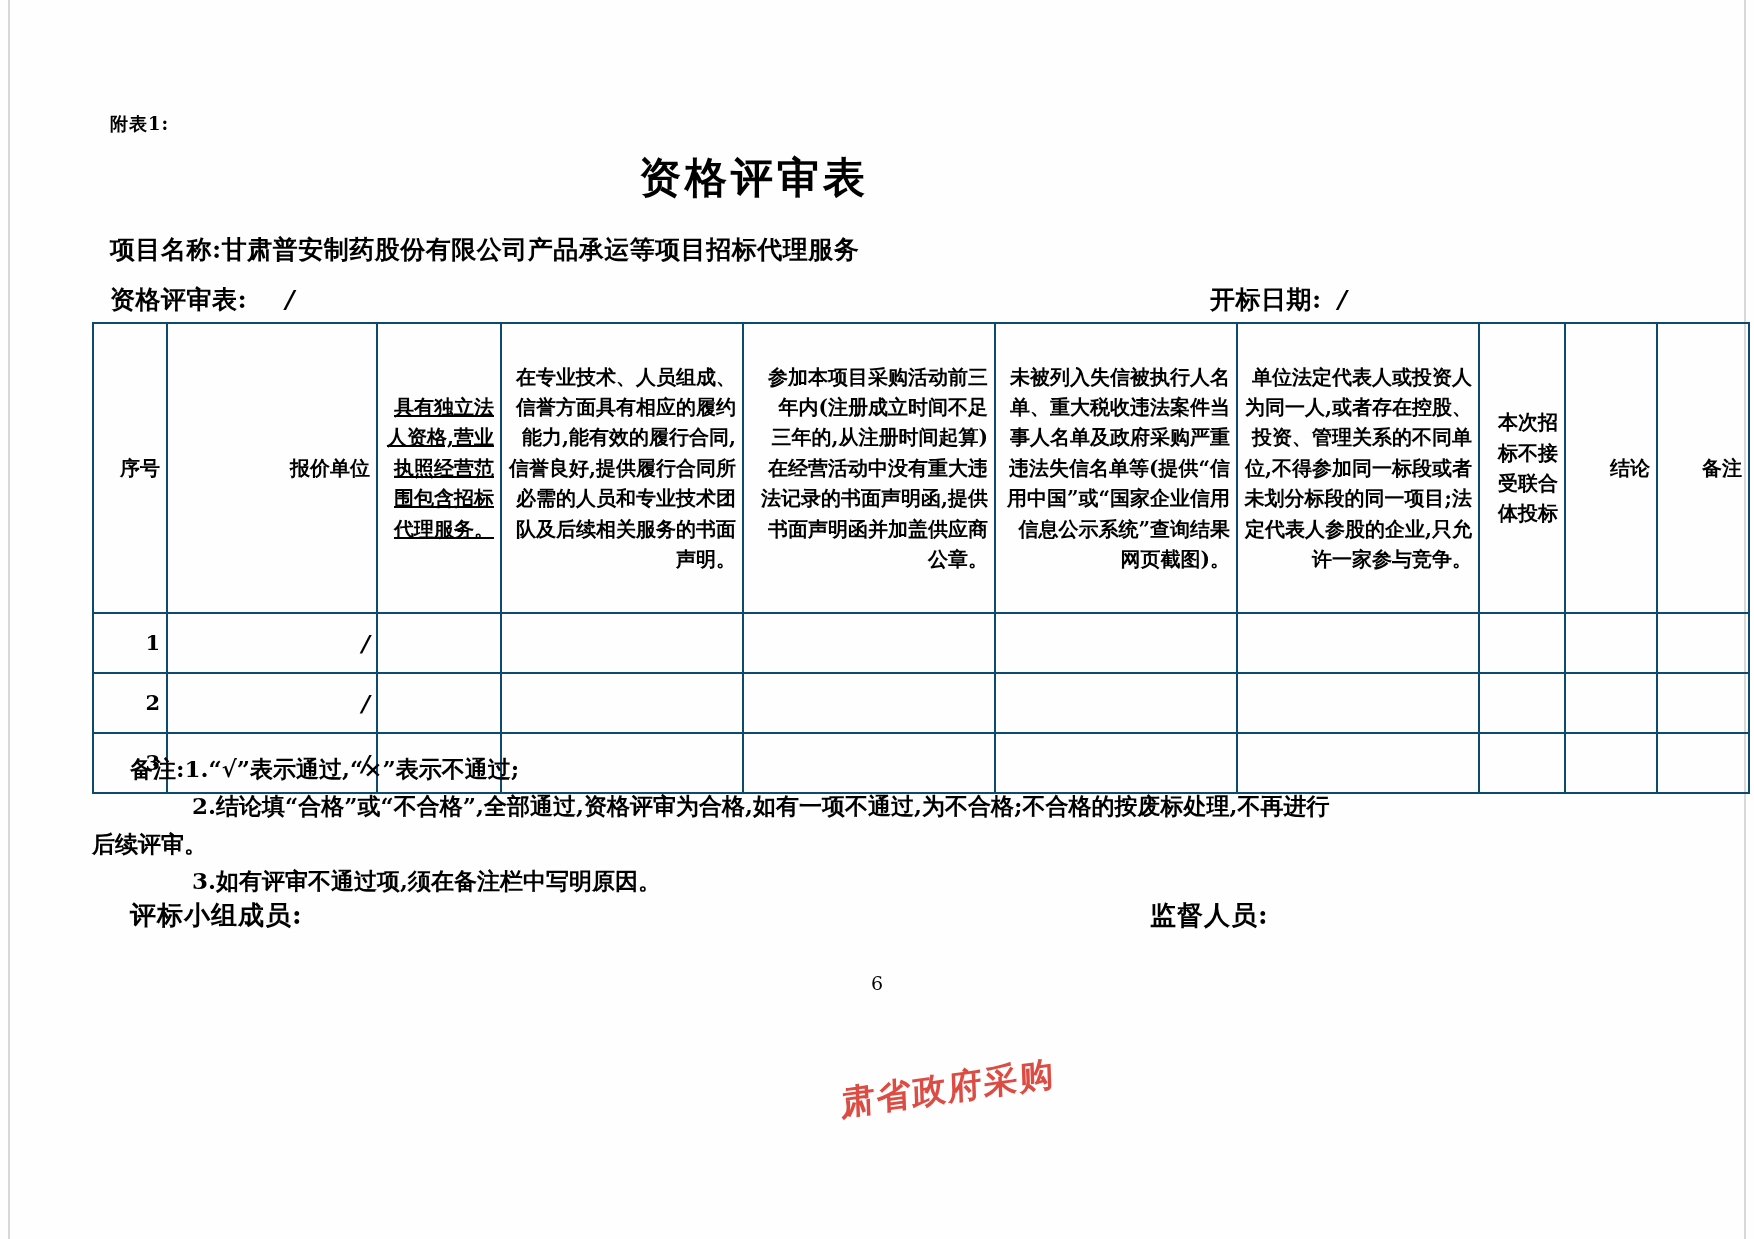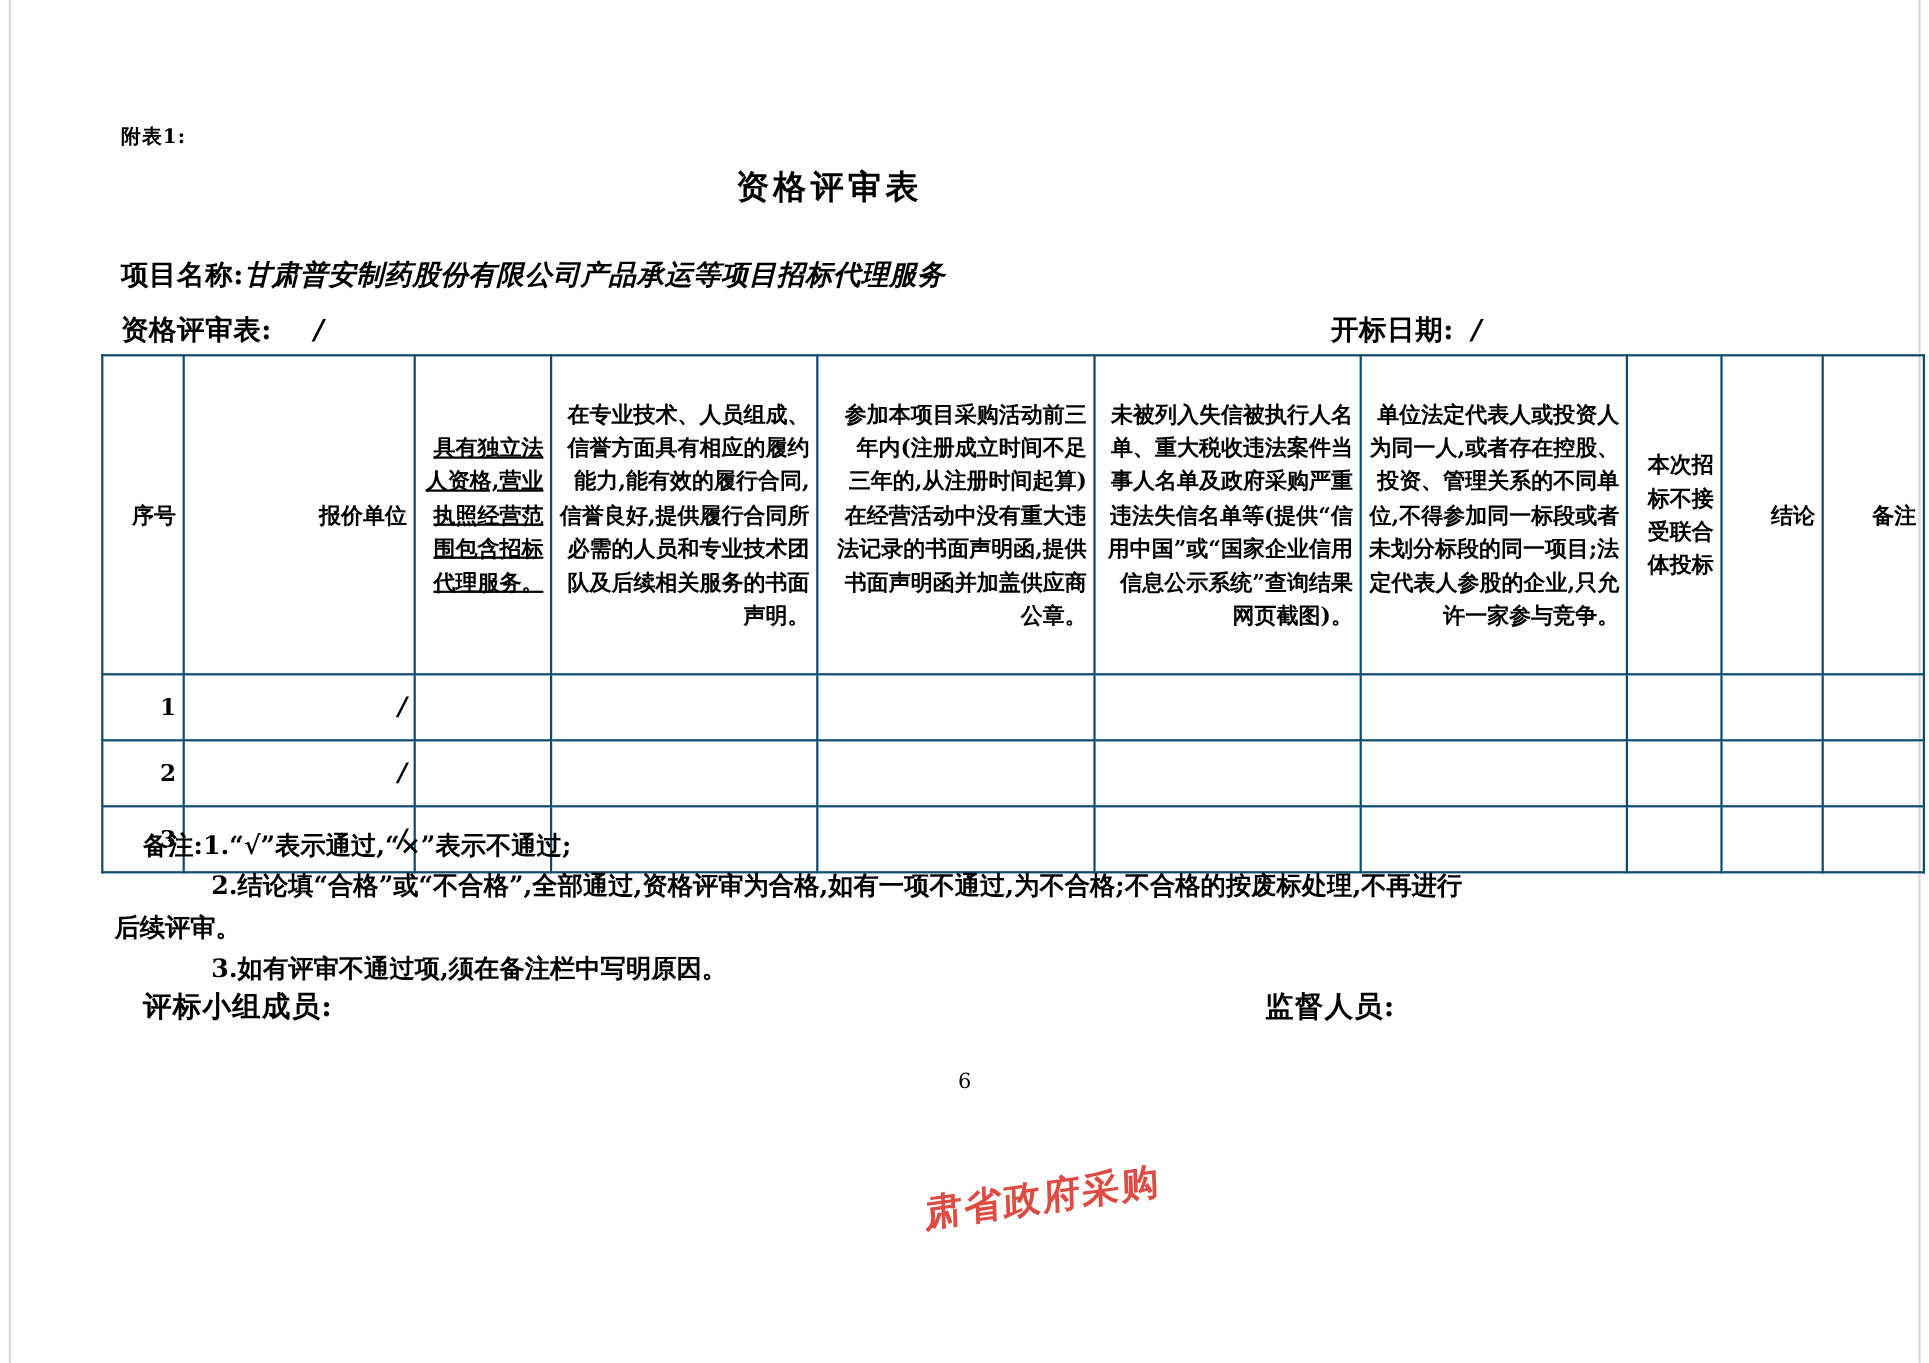--- a/index.html
+++ b/index.html
@@ -42,37 +42,36 @@
     font-weight: bold;
     font-family: "DejaVu Serif", "Liberation Serif", serif;
     letter-spacing: 1px;
   }
   .doc-title {
     position: absolute;
     left: 0;
     top: 150px;
     width: 1508px;
     text-align: center;
-    font-size: 30px;
+    font-size: 42px;
     font-weight: bold;
     letter-spacing: 4px;
   }
   .field-row {
     position: absolute;
     font-size: 25px;
     font-weight: bold;
     letter-spacing: 0.5px;
   }
   .project-name {
     left: 110px;
     top: 233px;
   }
   .project-name .value {
     font-weight: bold;
-    font-style: italic;
   }
   .bid-place {
     left: 110px;
     top: 283px;
   }
   .bid-place .slash {
     display: inline-block;
     margin-left: 38px;
     font-style: italic;
     font-weight: bold;
@@ -128,21 +127,21 @@
     position: absolute;
     left: 92px;
     top: 750px;
     width: 1580px;
     font-size: 23px;
     font-weight: bold;
     line-height: 1.62;
   }
   .notes .n1 { margin-left: 38px; }
   .notes .n2 { margin-left: 100px; text-indent: 0; }
-  .notes .n2b { margin-left: 12px; }
+  .notes .n2b { margin-left: 0px; }
   .notes .n3 { margin-left: 100px; }
   .signature {
     position: absolute;
     top: 898px;
     font-size: 26px;
     font-weight: bold;
     letter-spacing: 1px;
   }
   .sig-left { left: 130px; text-align: right; }
   .sig-right { left: 1150px; }

